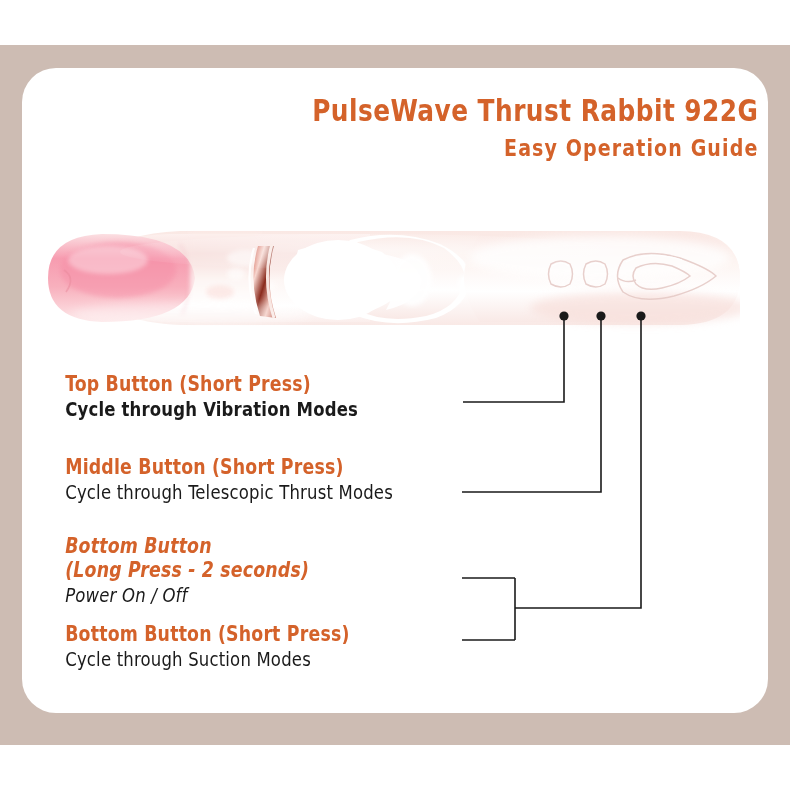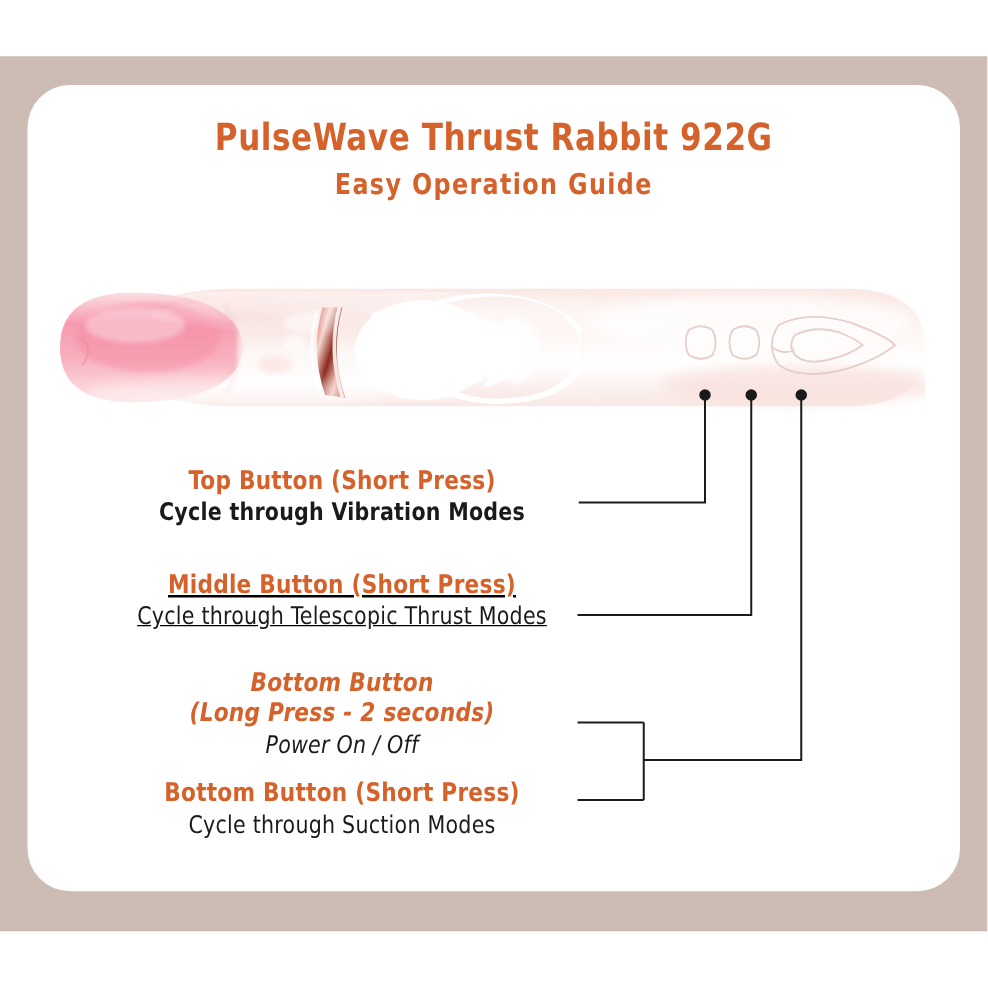--- a/index.html
+++ b/index.html
@@ -26,21 +26,21 @@
     width:746px; height:645px;
     background:#ffffff;
     border-radius:34px;
   }
 
   
   #title-block {
     position:absolute;
     left:0; top:96px;
     width:790px;
-    text-align:center;
+    text-align:right;
   }
   #main-title {
     font-size:30px;
     font-weight:bold;
     color:#d4622a;
     letter-spacing:0.5px;
     line-height:1.0;
     font-family:"DejaVu Sans Condensed","Liberation Sans", sans-serif;
     transform:scaleX(0.92);
   }
@@ -67,23 +67,23 @@
   #leaders {
     position:absolute;
     left:0; top:0;
     width:790px; height:790px;
     pointer-events:none;
   }
 
   
   .label-block {
     position:absolute;
-    text-align:center;
+    text-align:left;
     width:420px;
-    left:51px;
+    left:40px;
   }
   .lbl-head {
     color:#d4622a;
     font-weight:bold;
     font-size:20.5px;
     line-height:1.18;
     letter-spacing:0.2px;
     font-family:"DejaVu Sans Condensed","Liberation Sans", sans-serif;
     transform:scaleX(0.94);
     transform-origin:right center;
@@ -99,21 +99,21 @@
     transform:scaleX(0.94);
     transform-origin:right center;
     white-space:nowrap;
     margin-top:2px;
   }
   .lbl-sub.thin {
     font-weight:normal;
   }
 
   #label-top    { top:372px; }
-  #label-middle { top:455px;text-decoration:underline; }
+  #label-middle { top:455px; }
   #label-long   { top:534px;font-style:italic; }
   #label-short  { top:622px; }
 </style>
 </head>
 <body>
 
 <div id="beige-band"></div>
 <div id="card"></div>
 
 <div id="title-block">

